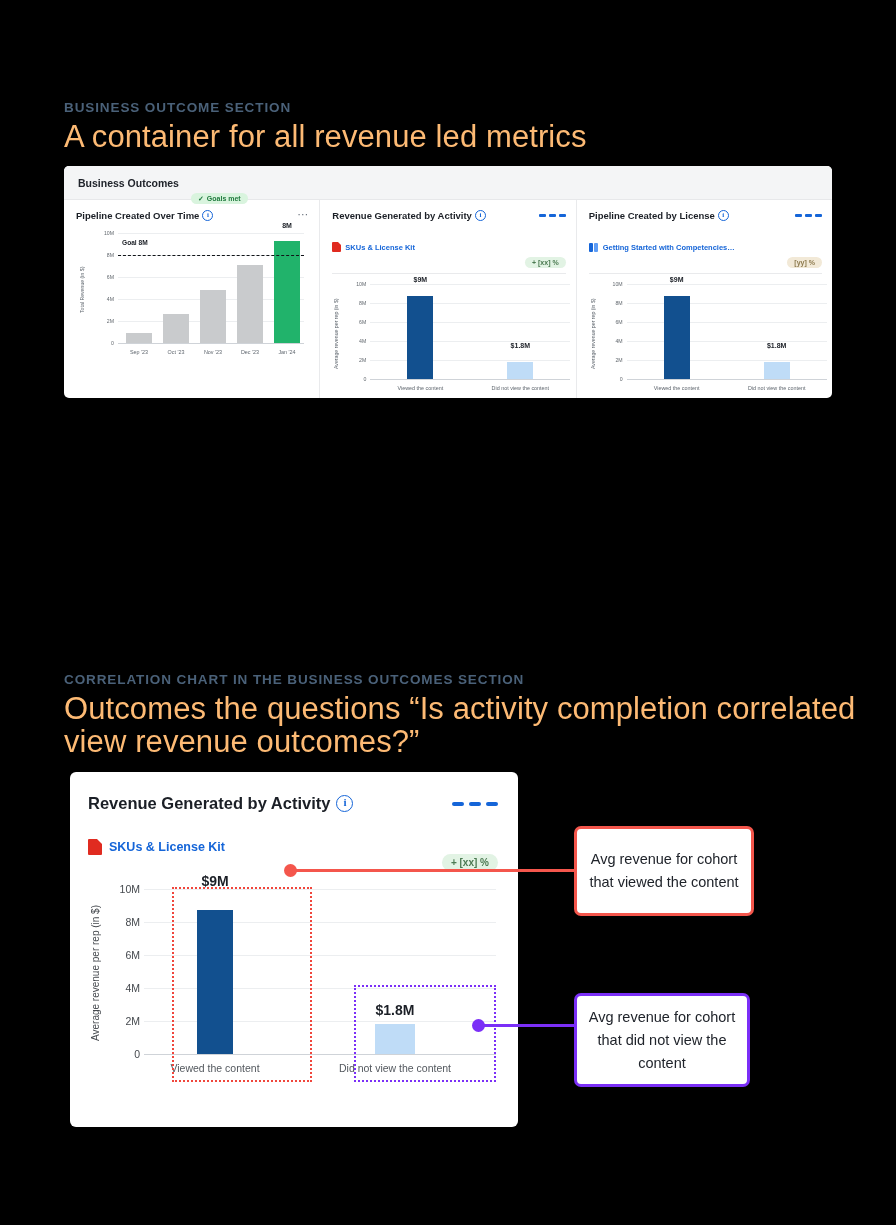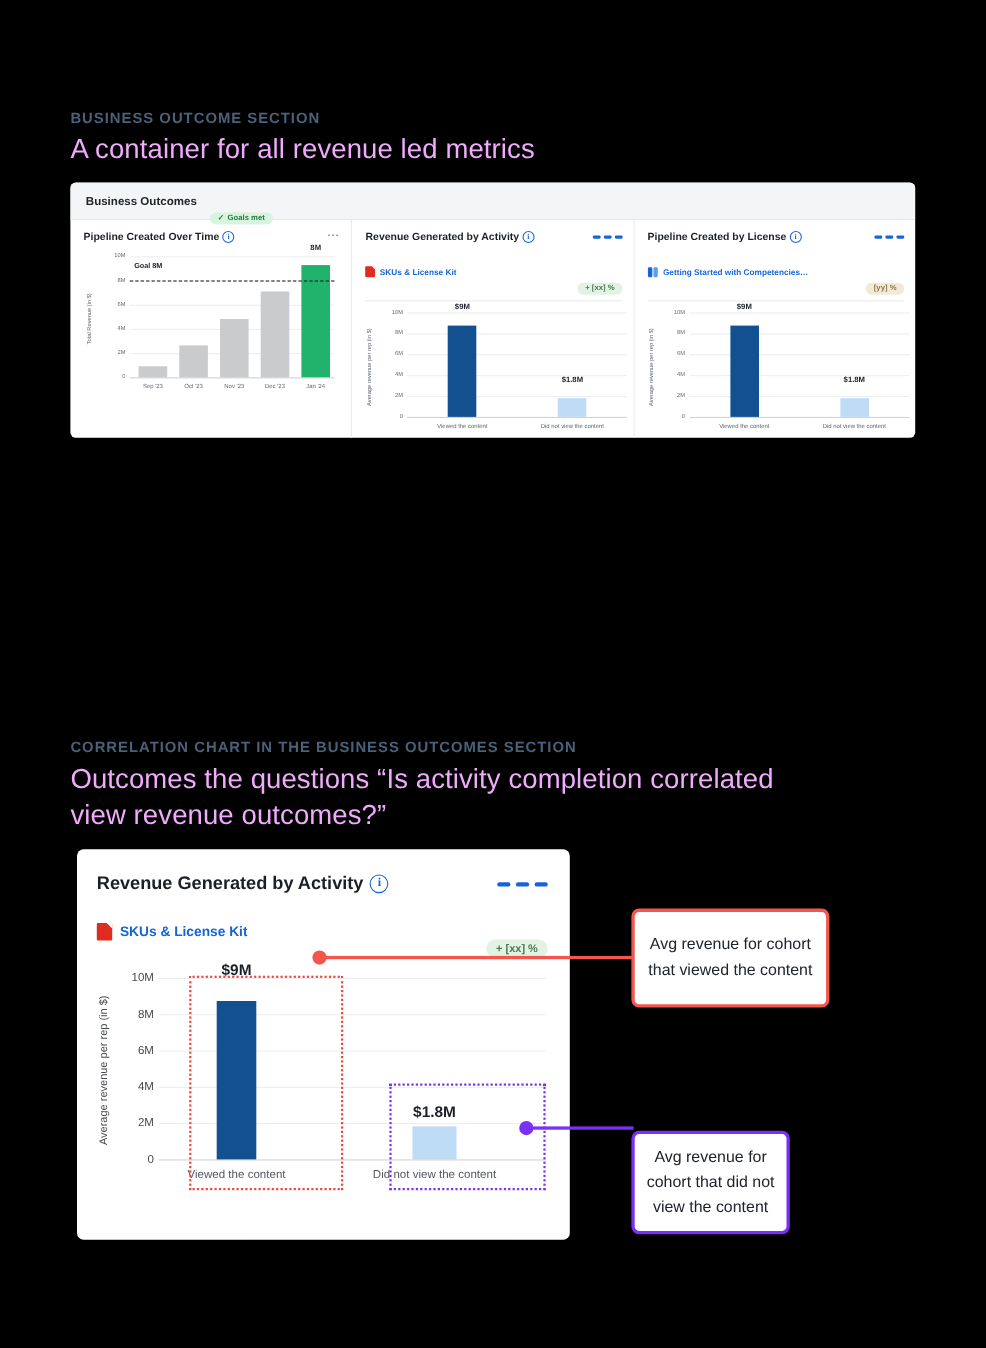--- a/index.html
+++ b/index.html
@@ -14,21 +14,21 @@
 
   
   .sec-eyebrow{
     position:absolute;
     font-size:13.5px;font-weight:bold;letter-spacing:.9px;
     color:#4a6179;text-transform:uppercase;
     white-space:nowrap;
   }
   .sec-title{
     position:absolute;
-    font-size:25px;font-weight:400;color:#f0abfc;
+    font-size:31px;font-weight:400;color:#fdba74;
     line-height:33px;letter-spacing:.1px;
   }
 
   
   .dash{
     position:absolute;left:64px;top:166px;width:768px;height:232px;
     background:#ffffff;border-radius:5px;overflow:hidden;
     box-shadow:0 1px 3px rgba(0,0,0,.18);
   }
   .dash-head{
@@ -392,15 +392,15 @@
       <div class="sel-box sel-purple" style="left:266px;top:106px;width:142px;height:97px;"></div>
     </div>
   </div>
 
   <div class="conn red" style="left:290px;top:869px;width:286px;"></div>
   <div class="dot red" style="left:284px;top:864px;"></div>
   <div class="callout red" style="left:574px;top:826px;width:180px;height:90px;">Avg revenue for cohort that viewed the content</div>
 
   <div class="conn purple" style="left:482px;top:1024px;width:94px;"></div>
   <div class="dot purple" style="left:472px;top:1019px;"></div>
-  <div class="callout purple" style="left:574px;top:993px;width:144px;height:94px;margin-top:35px;">Avg revenue for cohort that did not view the content</div>
+  <div class="callout purple" style="left:574px;top:993px;width:176px;height:94px;">Avg revenue for cohort that did not view the content</div>
 
 </div>
 
 </body></html>

